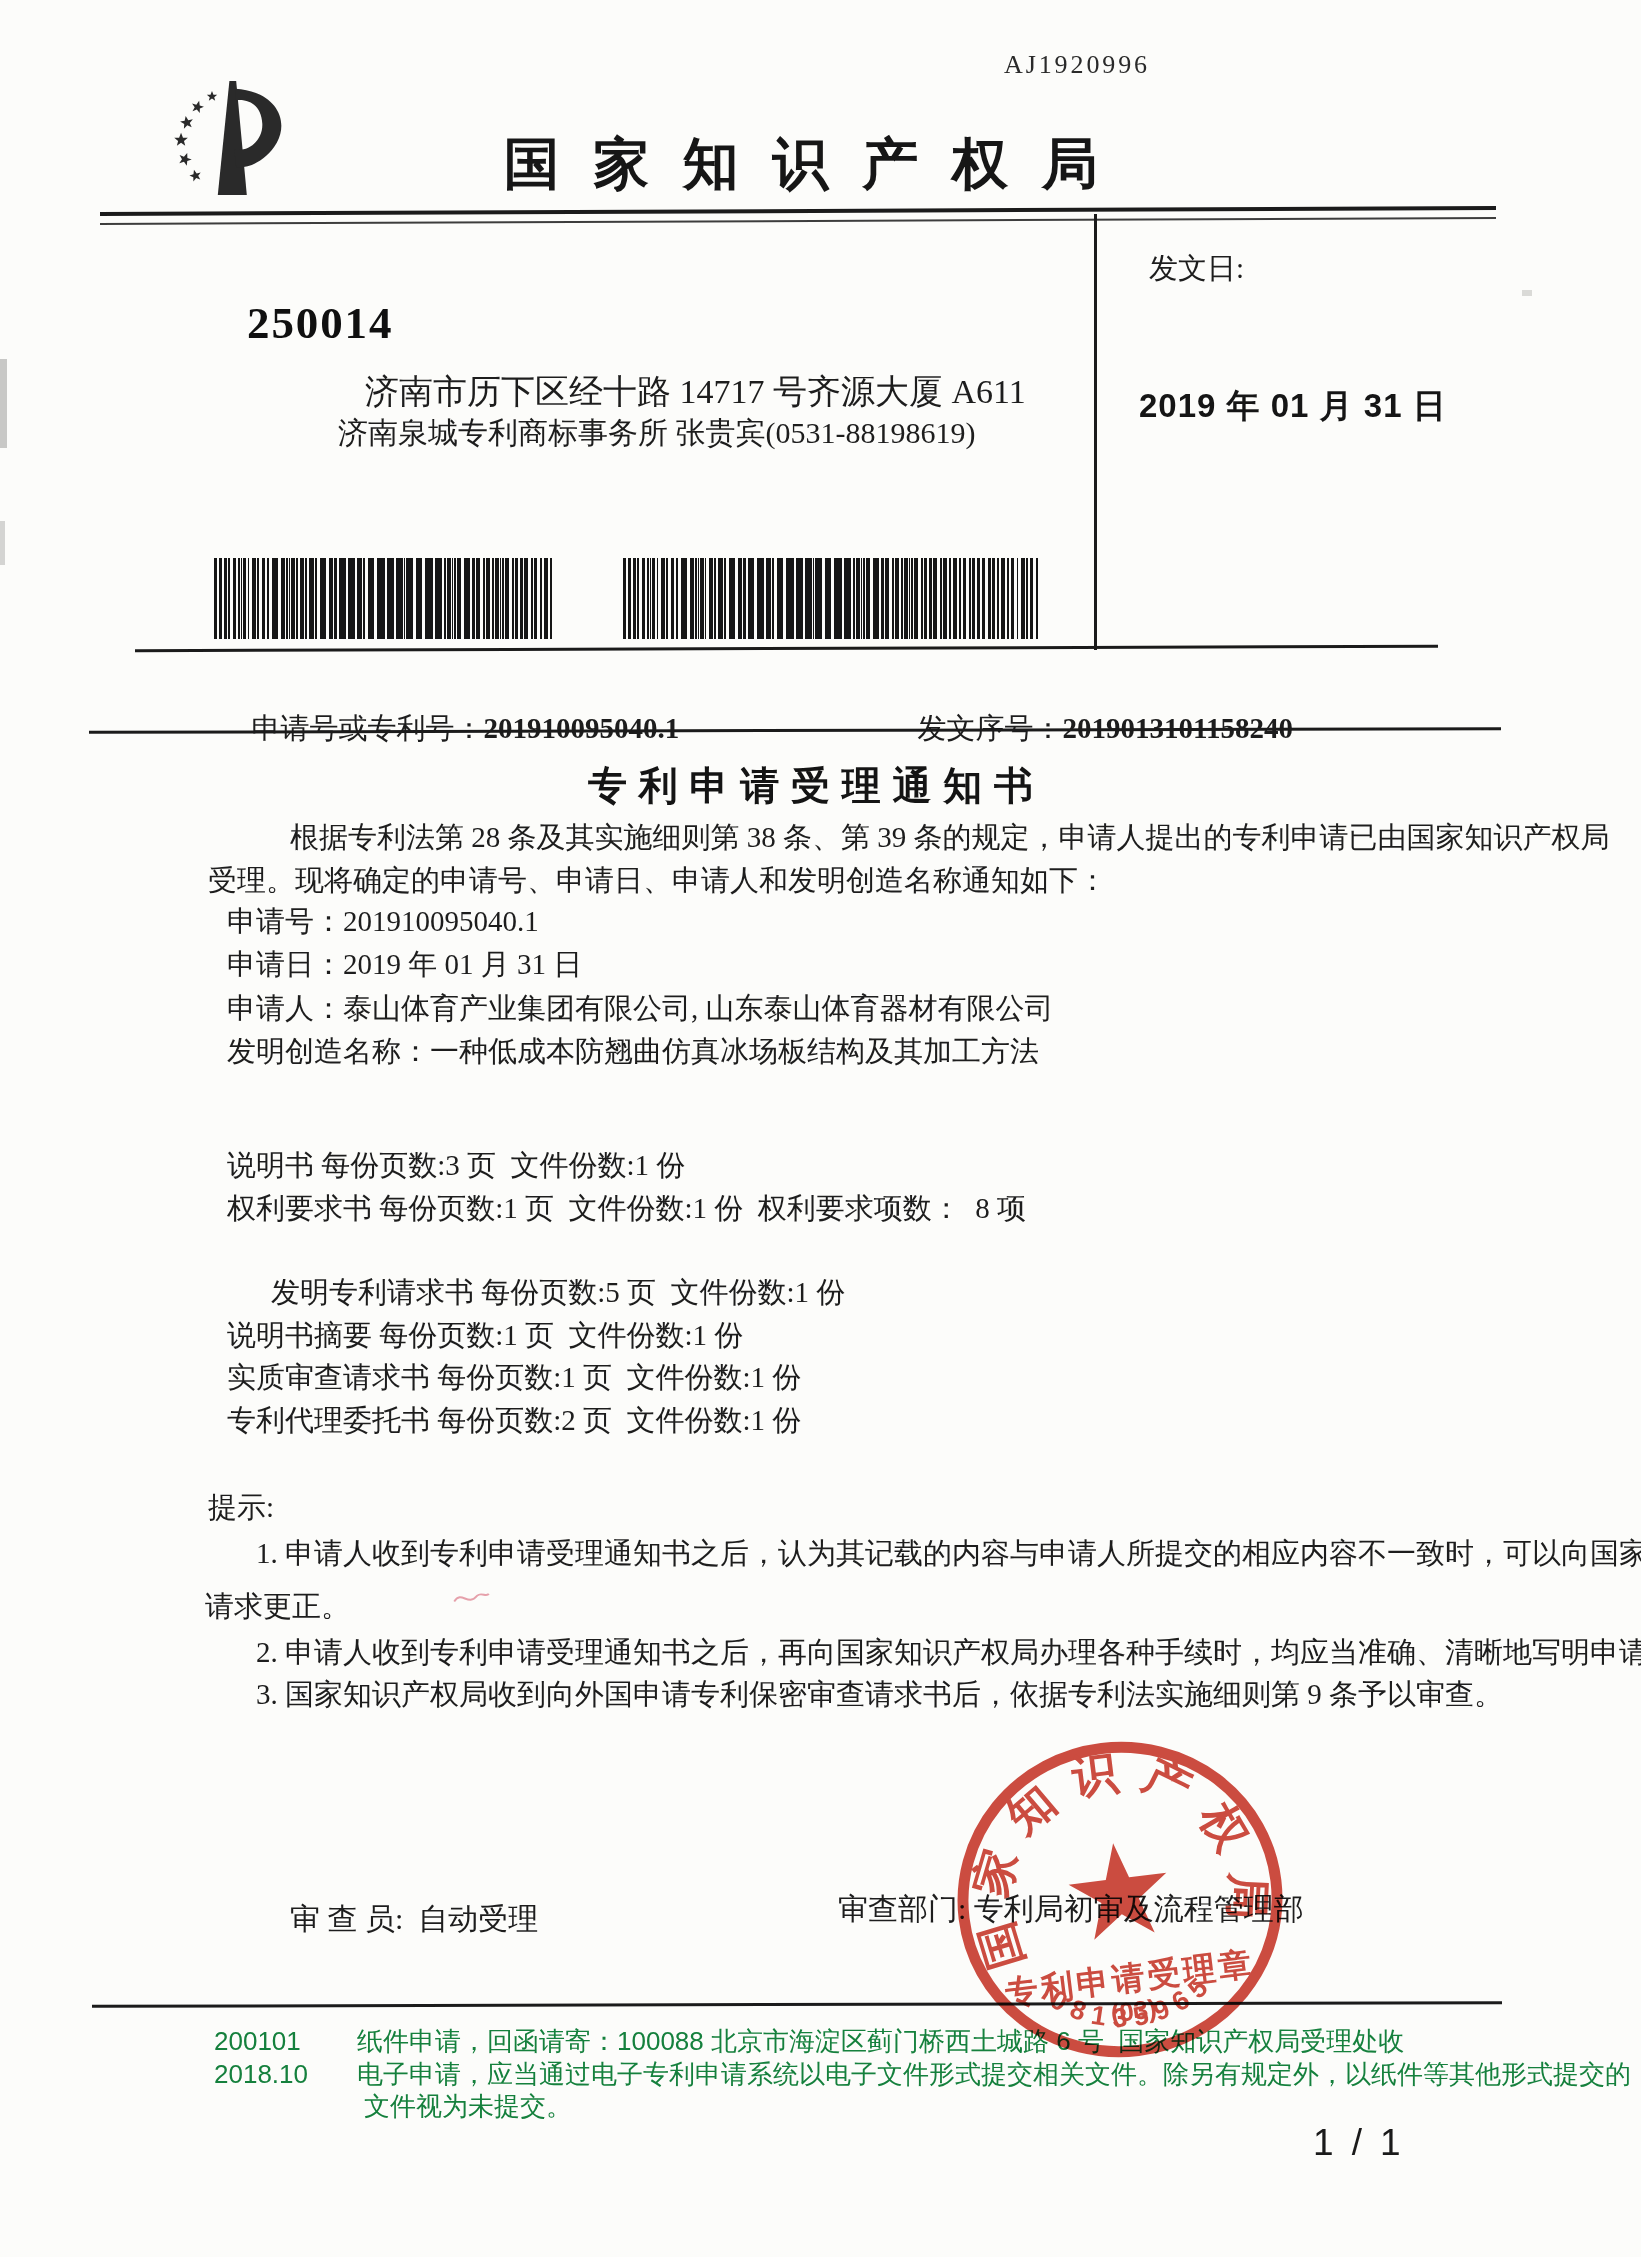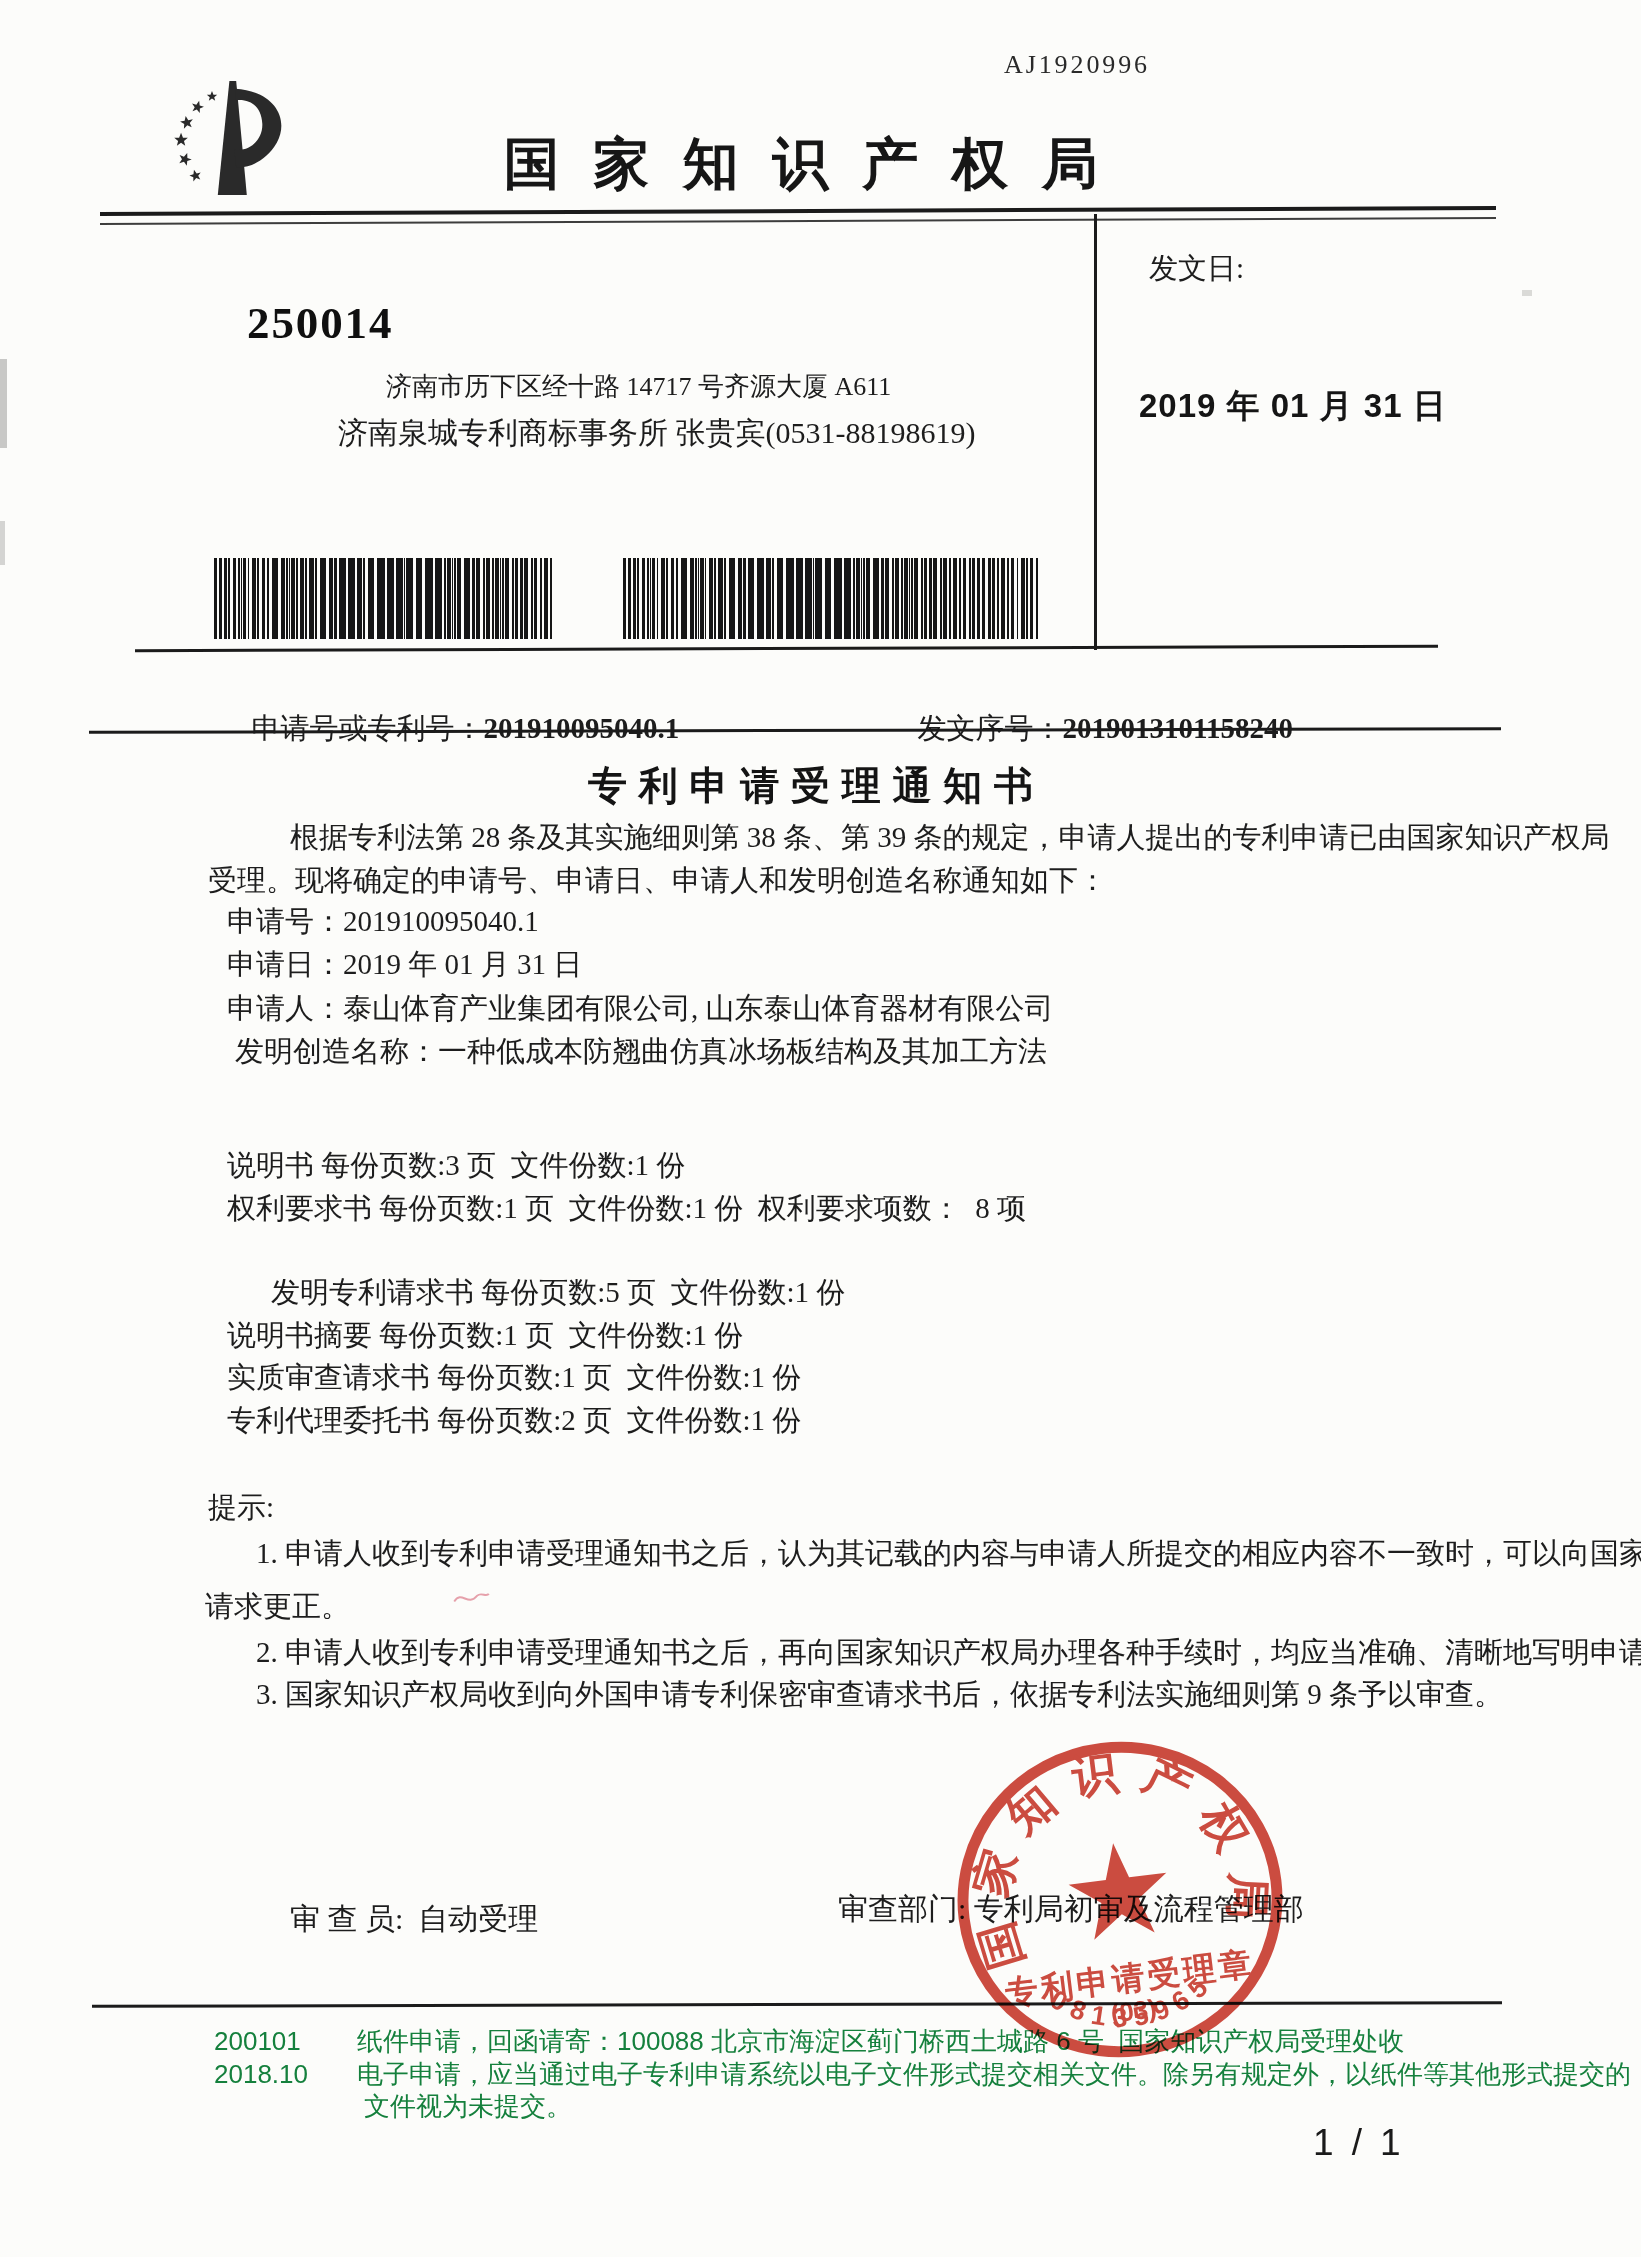--- a/index.html
+++ b/index.html
@@ -10,21 +10,21 @@
   }
   .abs{position:absolute;white-space:pre;}
   .line{position:absolute;white-space:pre;font-size:29px;line-height:1.25;color:#1d1d1d;}
   .doc-code{left:1004px;top:50px;font-size:26px;letter-spacing:2.9px;color:#2a2a2a;}
   .header-title{left:0;top:127px;width:1603px;text-align:center;font-size:56px;font-weight:bold;letter-spacing:1.9px;color:#161616;}
   .rule{position:absolute;background:#1b1b1b;}
   .rule-top-a{left:100px;top:209px;width:1396px;height:3.9px;transform:rotate(-0.25deg);}
   .rule-top-b{left:100px;top:220px;width:1396px;height:1.9px;transform:rotate(-0.25deg);opacity:.85;}
   .vline{left:1094px;top:214px;width:2.9px;height:436px;}
   .postal{left:247px;top:297px;font-size:45px;font-weight:bold;letter-spacing:1.9px;color:#101010;}
-  .addr1{left:386px;top:369px;font-size:26px;}
+  .addr1{left:365px;top:369px;font-size:34px;}
   .addr2{left:338px;top:413px;font-size:30px;}
   .dispatch-label{left:1149px;top:249px;font-size:29px;}
   .dispatch-date{left:1139px;top:384px;font-size:33px;font-weight:700;font-family:"Liberation Sans","DejaVu Sans",sans-serif;letter-spacing:1px;color:#151515;}
   .barcode{position:absolute;top:558px;height:81px;background-color:transparent;
     background-image:
       repeating-linear-gradient(90deg,#161616 0 1.9px,transparent 1.9px 4.8px),
       repeating-linear-gradient(90deg,#161616 0 2.9px,transparent 2.9px 9.7px),
       repeating-linear-gradient(90deg,#161616 0 1px,transparent 1px 6.8px);}
   .barcode-left{left:214px;width:340px;}
   .barcode-right{left:623px;width:415px;}
@@ -103,21 +103,21 @@
   </div>
   <div class="rule rule-wide"></div>
 
   <div class="abs notice-title">专 利 申 请 受 理 通 知 书</div>
 
   <div class="line" style="left:290px;top:819px;">根据专利法第 28 条及其实施细则第 38 条、第 39 条的规定，申请人提出的专利申请已由国家知识产权局</div>
   <div class="line" style="left:208px;top:862px;">受理。现将确定的申请号、申请日、申请人和发明创造名称通知如下：</div>
   <div class="line" style="left:227px;top:903px;">申请号：201910095040.1</div>
   <div class="line" style="left:227px;top:946px;">申请日：2019 年 01 月 31 日</div>
   <div class="line" style="left:227px;top:990px;">申请人：泰山体育产业集团有限公司, 山东泰山体育器材有限公司</div>
-  <div class="line" style="left:235px;top:1033px;">发明创造名称：一种低成本防翘曲仿真冰场板结构及其加工方法</div>
+  <div class="line" style="left:227px;top:1033px;">发明创造名称：一种低成本防翘曲仿真冰场板结构及其加工方法</div>
 
   <div class="line" style="left:227px;top:1147px;">说明书 每份页数:3 页  文件份数:1 份</div>
   <div class="line" style="left:227px;top:1190px;">权利要求书 每份页数:1 页  文件份数:1 份  权利要求项数：  8 项</div>
   <div class="line" style="left:227px;top:1274px;margin-left:44px;">发明专利请求书 每份页数:5 页  文件份数:1 份</div>
   <div class="line" style="left:227px;top:1317px;">说明书摘要 每份页数:1 页  文件份数:1 份</div>
   <div class="line" style="left:227px;top:1359px;">实质审查请求书 每份页数:1 页  文件份数:1 份</div>
   <div class="line" style="left:227px;top:1402px;">专利代理委托书 每份页数:2 页  文件份数:1 份</div>
 
   <div class="line" style="left:208px;top:1489px;">提示:</div>
   <div class="line" style="left:256px;top:1535px;">1. 申请人收到专利申请受理通知书之后，认为其记载的内容与申请人所提交的相应内容不一致时，可以向国家知识产权局</div>

